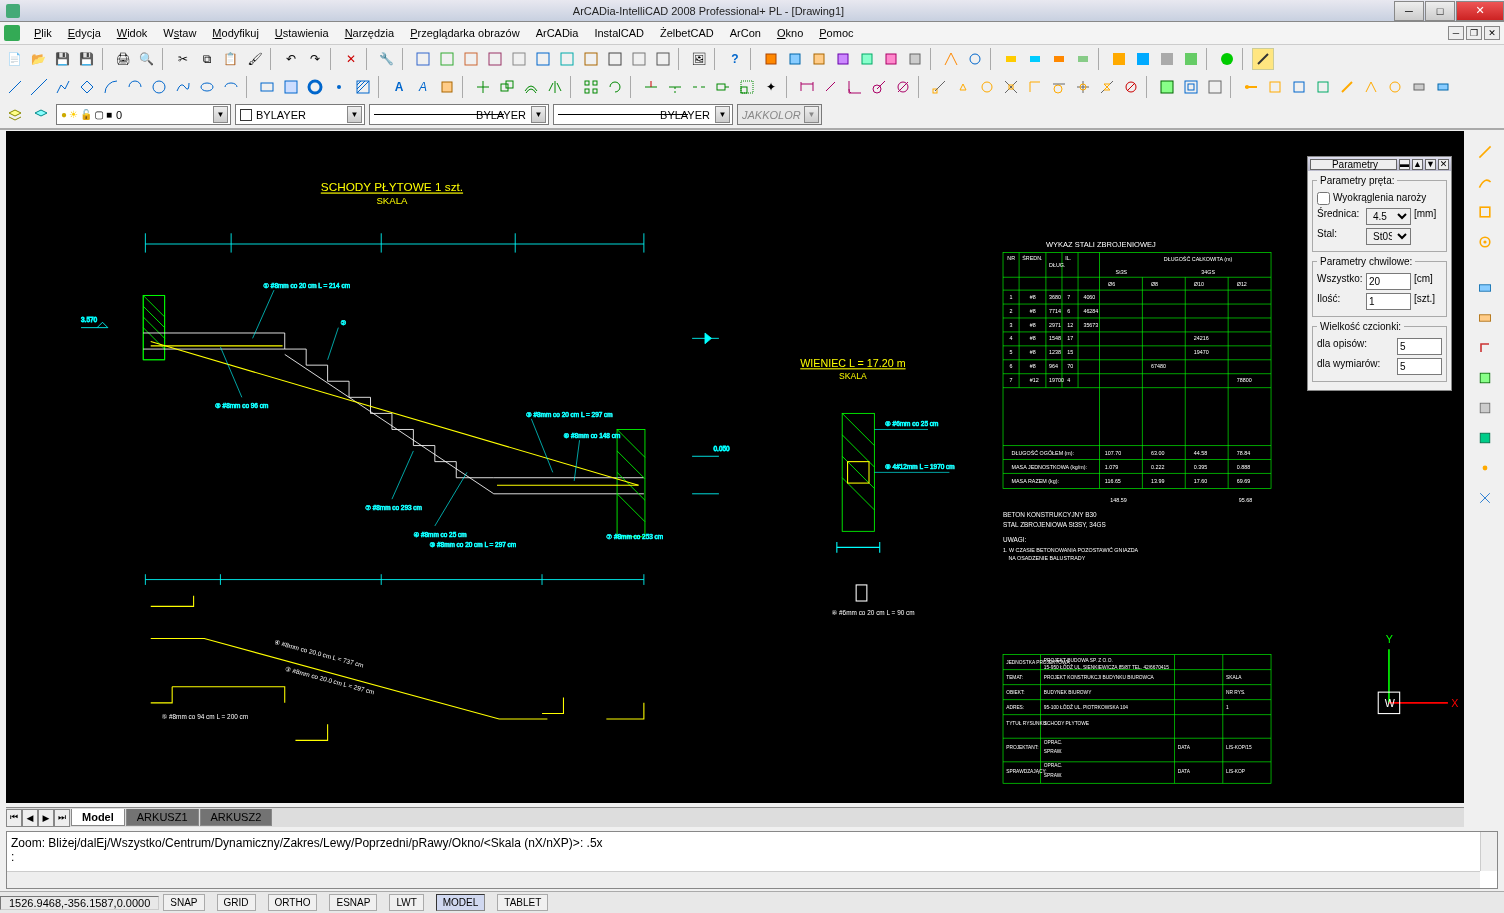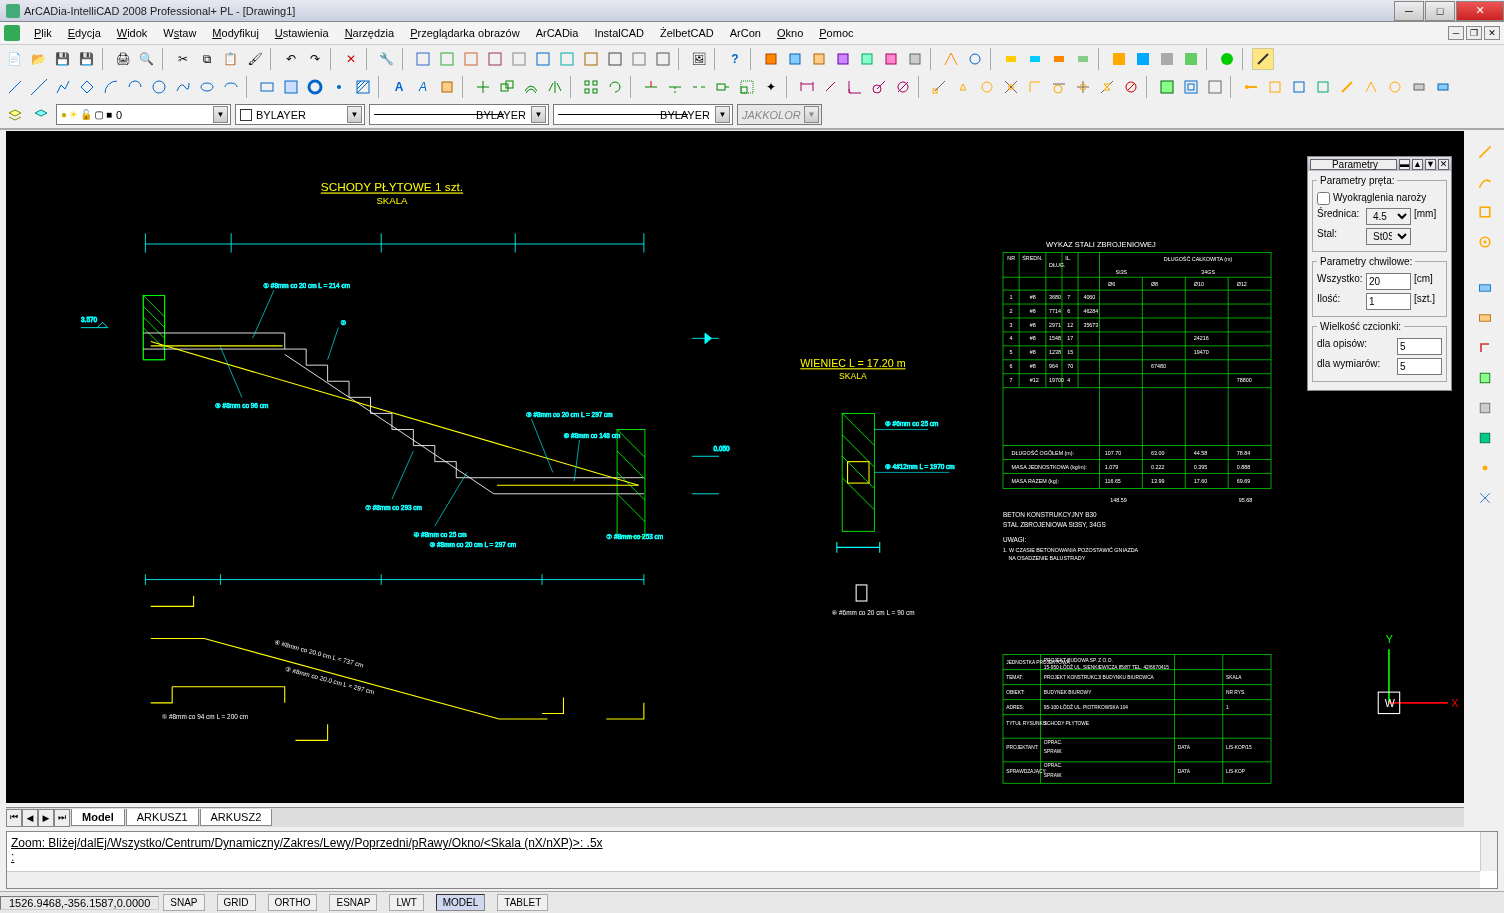--- a/index.html
+++ b/index.html
@@ -1,19 +1,19 @@
 <!DOCTYPE html>
 <html><head>
 <meta charset="utf-8">
 <style>
 * { margin: 0; padding: 0; box-sizing: border-box; font-family: Tahoma, sans-serif; }
 body { width: 1504px; height: 913px; background: #f0f0f0; overflow: hidden; position: relative; }
 
 
-.titlebar { height: 22px; background: linear-gradient(to bottom, #e8e8f0, #c8d0e0); display: flex; align-items: center; padding-left: 6px; border-bottom: 1px solid #888; }
+.titlebar { height: 22px; background: linear-gradient(to bottom, #e8e8f0, #c8d0e0); display: flex; align-items: center; padding-left: 6px; border-bottom: 1px solid #888; text-align: center; }
 .titlebar .icon { width: 14px; height: 14px; margin-right: 4px; background: #4a7; border-radius: 2px; }
 .titlebar .title { font-size: 11px; color: #222; flex: 1; }
 .titlebar .winbtns { display: flex; }
 .titlebar .winbtn { width: 30px; height: 20px; display: flex; align-items: center; justify-content: center; font-size: 11px; background: linear-gradient(#eee,#ccc); border: 1px solid #888; margin-left: 1px; }
 .titlebar .winbtn.close { background: linear-gradient(#e55,#c22); color: #fff; width: 48px; }
 
 
 .menubar { height: 23px; background: #f4f4f4; display: flex; align-items: center; padding-left: 4px; border-bottom: 1px solid #ccc; font-size: 11px; position: relative; }
 .menubar .appicon { width: 16px; height: 16px; margin-right: 6px; background: #3a5; border-radius: 2px; }
 .menubar .menuitem { padding: 2px 8px; cursor: default; }
@@ -60,25 +60,25 @@
 .palette legend { font-size: 10px; padding: 0 3px; }
 .palette .prow { display: flex; align-items: flex-start; margin: 3px 0; gap: 3px; }
 .palette .prow label { flex: 1; }
 .palette .prow input[type=text], .palette .prow select { width: 45px; height: 17px; font-size: 10px; border: 1px solid #7a7a7a; padding: 0 2px; }
 .palette .unit { width: 28px; text-align: left; }
 
 
 .tab-strip { position: absolute; bottom: 86px; left: 6px; right: 40px; height: 20px; background: #ddd; display: flex; align-items: center; font-size: 11px; border-top: 1px solid #888; }
 .tab-strip .navbtns { display: flex; }
 .tab-strip .navbtn { width: 16px; height: 18px; border: 1px solid #888; background: #eee; display: flex; align-items: center; justify-content: center; font-size: 9px; }
-.tab-strip .tab { padding: 2px 10px; background: #ffffff; border: 1px solid #888; border-top: none; margin-left: 1px; }
+.tab-strip .tab { padding: 2px 10px; background: #737373; border: 1px solid #888; border-top: none; margin-left: 1px; }
 .tab-strip .tab.active { background: #fff; font-weight: bold; }
 
 
-.cmdarea { position: absolute; bottom: 24px; left: 6px; right: 6px; height: 58px; background: #fff; border: 1px solid #888; font-family: "Courier New", monospace; font-size: 12px; padding: 4px; overflow: hidden; text-decoration: underline; }
+.cmdarea { position: absolute; bottom: 24px; left: 6px; right: 6px; height: 58px; background: #fff; border: 1px solid #888; font-family: "Courier New", monospace; font-size: 12px; padding: 4px; overflow: hidden; }
 .cmdarea .scrollv { position: absolute; right: 0; top: 0; bottom: 17px; width: 17px; background: #eee; border-left: 1px solid #ccc; }
 .cmdarea .scrollh { position: absolute; left: 0; right: 17px; bottom: 0; height: 17px; background: #eee; border-top: 1px solid #ccc; }
 
 
 .statusbar { position: absolute; bottom: 0; left: 0; right: 0; height: 22px; background: #e8e8e8; border-top: 1px solid #aaa; display: flex; align-items: center; font-size: 11px; }
 .statusbar .stext { flex: 1; padding-left: 6px; }
 .statusbar .coords { padding: 0 8px; border: 1px inset #ccc; margin-right: 4px; }
 .statusbar .toggle { padding: 2px 6px; border: 1px solid #aaa; margin-right: 12px; background: #f0f0f0; font-size: 10px; }
 .statusbar .toggle.active { background: #d0d8f0; border: 1px inset #888; }
 

